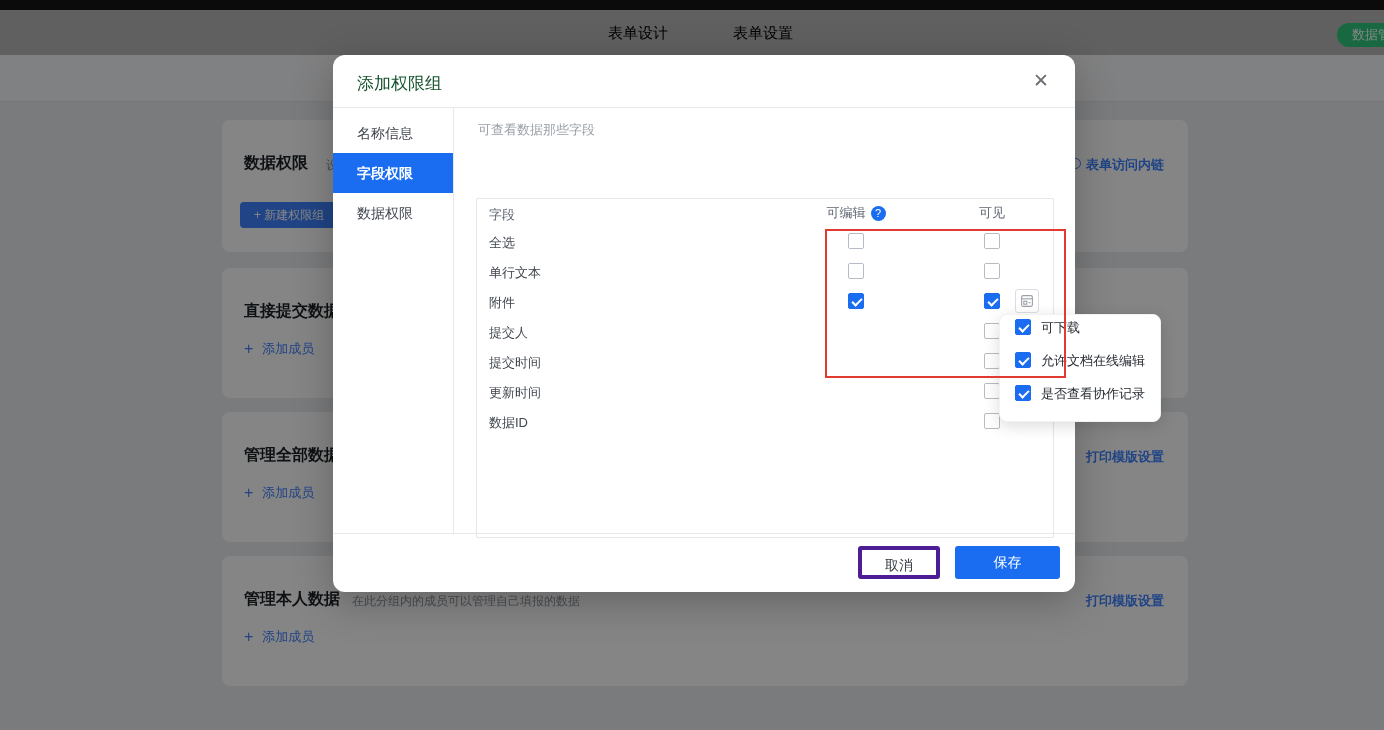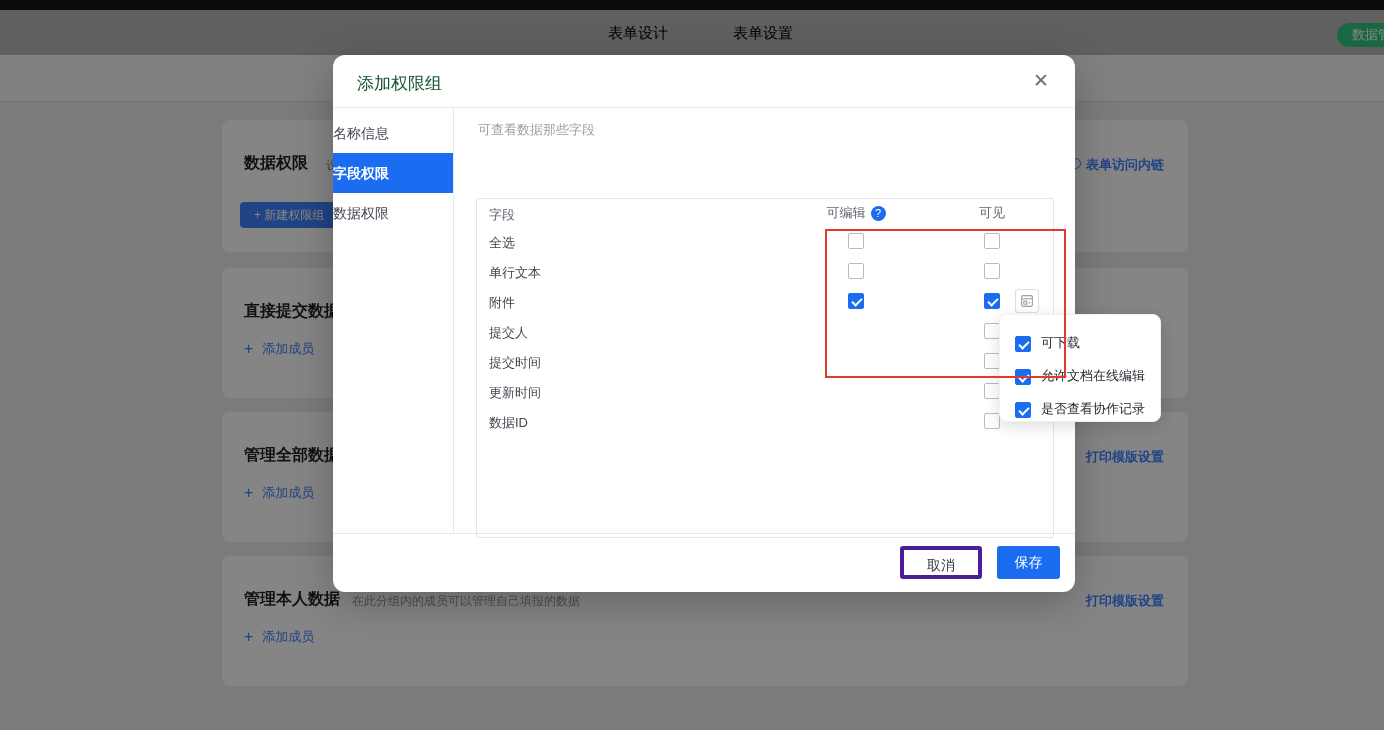--- a/index.html
+++ b/index.html
@@ -35,48 +35,48 @@
   
   .overlay { position:absolute; left:0; top:0; width:1384px; height:730px; background:rgba(0,0,0,0.48); z-index:10; }
 
   
   .modal { position:absolute; left:333px; top:55px; width:742px; height:537px; background:#fff; border-radius:12px; box-shadow:0 10px 40px rgba(0,0,0,0.25); z-index:20; }
   .modal-header { position:relative; height:53px; border-bottom:1px solid #e7e8eb; }
   .modal-title { position:absolute; left:24px; top:17px; font-size:17px; color:#14532d; font-weight:400; }
   .modal-close { position:absolute; right:24px; top:16px; width:20px; height:20px; font-size:19px; line-height:20px; text-align:center; color:#6b6f76; cursor:pointer; }
   .modal-body { position:relative; display:flex; height:425px; }
   .m-sidebar { width:121px; border-right:1px solid #e7e8eb; padding-top:5px; }
-  .m-side-item { height:40px; line-height:40px; text-align:left; padding-right:16px; font-size:14px; color:#40464e; cursor:pointer; white-space:nowrap; }
+  .m-side-item { height:40px; line-height:40px; text-align:center; padding-right:16px; font-size:14px; color:#40464e; cursor:pointer; white-space:nowrap; }
   .m-side-item.active { background:#1a6df0; color:#fff; font-weight:700; }
   .m-content { position:relative; flex:1; }
   .section-label { position:absolute; left:24px; top:13px; font-size:13px; color:#9aa0a8; }
   .ftable { position:absolute; left:22px; top:90px; width:578px; height:340px; border:1px solid #e5e6eb; border-radius:2px; background:#fff; }
   .thead { position:relative; height:27px; }
   .th-field { position:absolute; left:12px; top:7px; font-size:13px; color:#5f6672; }
   .th-center { position:absolute; top:5px; width:100px; display:flex; align-items:center; justify-content:center; gap:5px; font-size:13px; color:#5f6672; }
   .th-edit { left:329px; }
   .th-vis  { left:465px; }
   .help-dot { width:15px; height:15px; border-radius:50%; background:#1a6df0; color:#fff; font-size:11px; line-height:15px; text-align:center; cursor:pointer; }
   .trow { position:absolute; left:0; width:576px; height:30px; }
   .trow-label { position:absolute; left:12px; top:8px; font-size:13px; color:#40464e; white-space:nowrap; }
   .cb { position:absolute; top:7px; width:16px; height:16px; border:1px solid #b6bcc4; border-radius:2px; background:#fff; cursor:pointer; }
   .cb.checked { background:#1a6df0; border-color:#1a6df0; }
   .cb.checked::after { content:""; position:absolute; left:4.5px; top:1.5px; width:4px; height:8px; border:solid #fff; border-width:0 2px 2px 0; transform:rotate(45deg); }
   .col-edit { left:371px; }
   .col-vis  { left:507px; }
   .att-settings-btn { position:absolute; left:538px; top:3px; width:24px; height:24px; border:1px solid #dcdee2; border-radius:3px; background:#fff; display:flex; align-items:center; justify-content:center; cursor:pointer; }
 
   .att-popup { position:absolute; left:545px; top:206px; width:162px; height:108px; background:#fff; border-radius:8px; box-shadow:0 4px 16px rgba(0,0,0,0.14); border:1px solid #f2f2f3; z-index:30; padding-top:4px; }
-  .pop-row { position:relative; height:33px; display:flex; align-items:flex-end; padding-left:15px; gap:10px; }
+  .pop-row { position:relative; height:33px; display:flex; align-items:flex-start; padding-left:15px; gap:10px; }
   .pop-cb { position:relative; top:0; flex:0 0 16px; }
   .pop-label { font-size:13px; color:#272c33; white-space:nowrap; }
 
   .modal-footer { position:relative; height:58px; border-top:1px solid #e7e8eb; display:flex; align-items:center; justify-content:flex-end; gap:15px; padding-right:15px; }
   .btn-cancel { width:82px; height:33px; line-height:31px; text-align:center; border:4px solid #4c1d95; border-radius:3px; background:#fff; font-size:14px; color:#353a40; cursor:pointer; }
-  .btn-save { width:63px; height:33px; line-height:33px; text-align:center; border-radius:3px; background:#1a6df0; font-size:14px; font-weight:500; color:#fff; cursor:pointer; }
+  .btn-save { width:105px; height:33px; line-height:33px; text-align:center; border-radius:3px; background:#1a6df0; font-size:14px; font-weight:500; color:#fff; cursor:pointer; }
 
   
   .red-annotation { position:absolute; left:825px; top:229px; width:241px; height:149px; border:2px solid #e23a30; z-index:50; pointer-events:none; }
 </style>
 </head>
 <body>
 
 <div class="page">
 
   <div>

